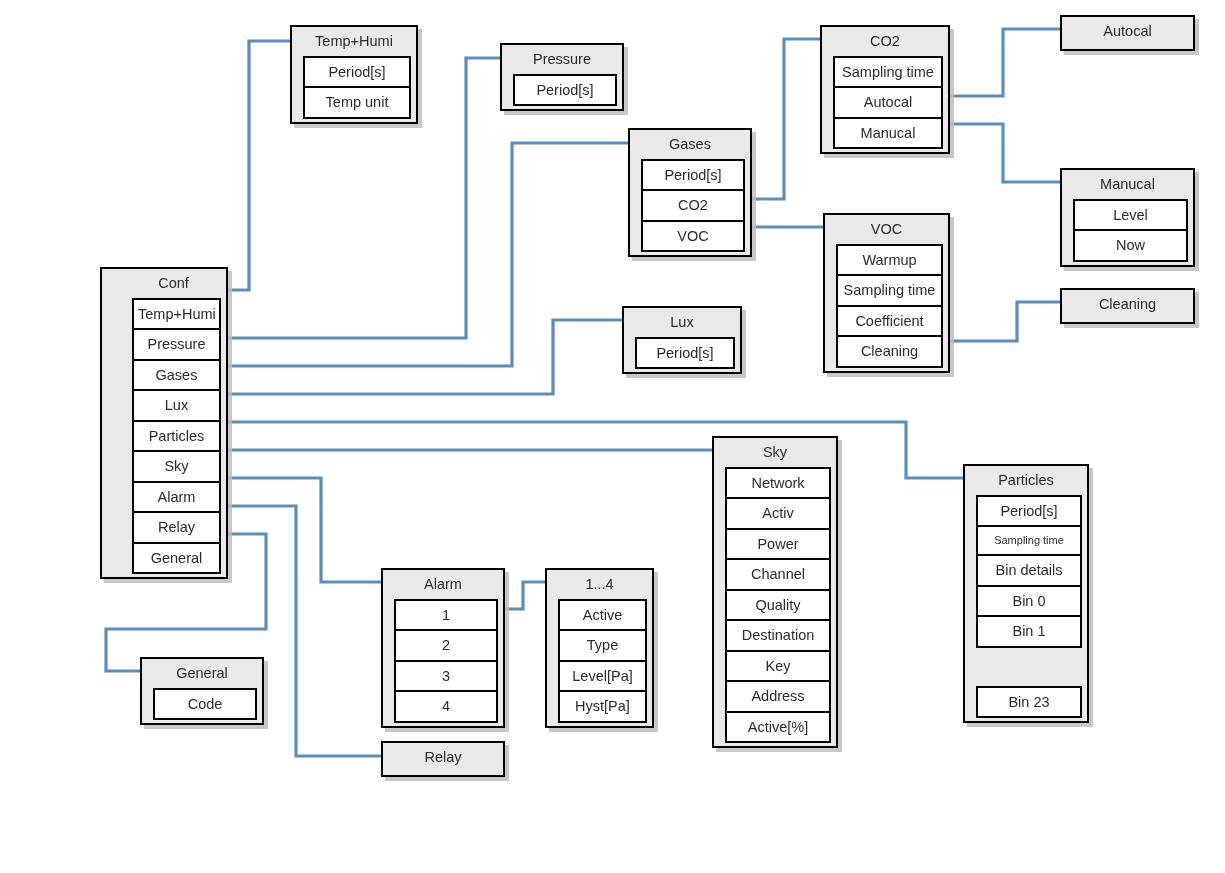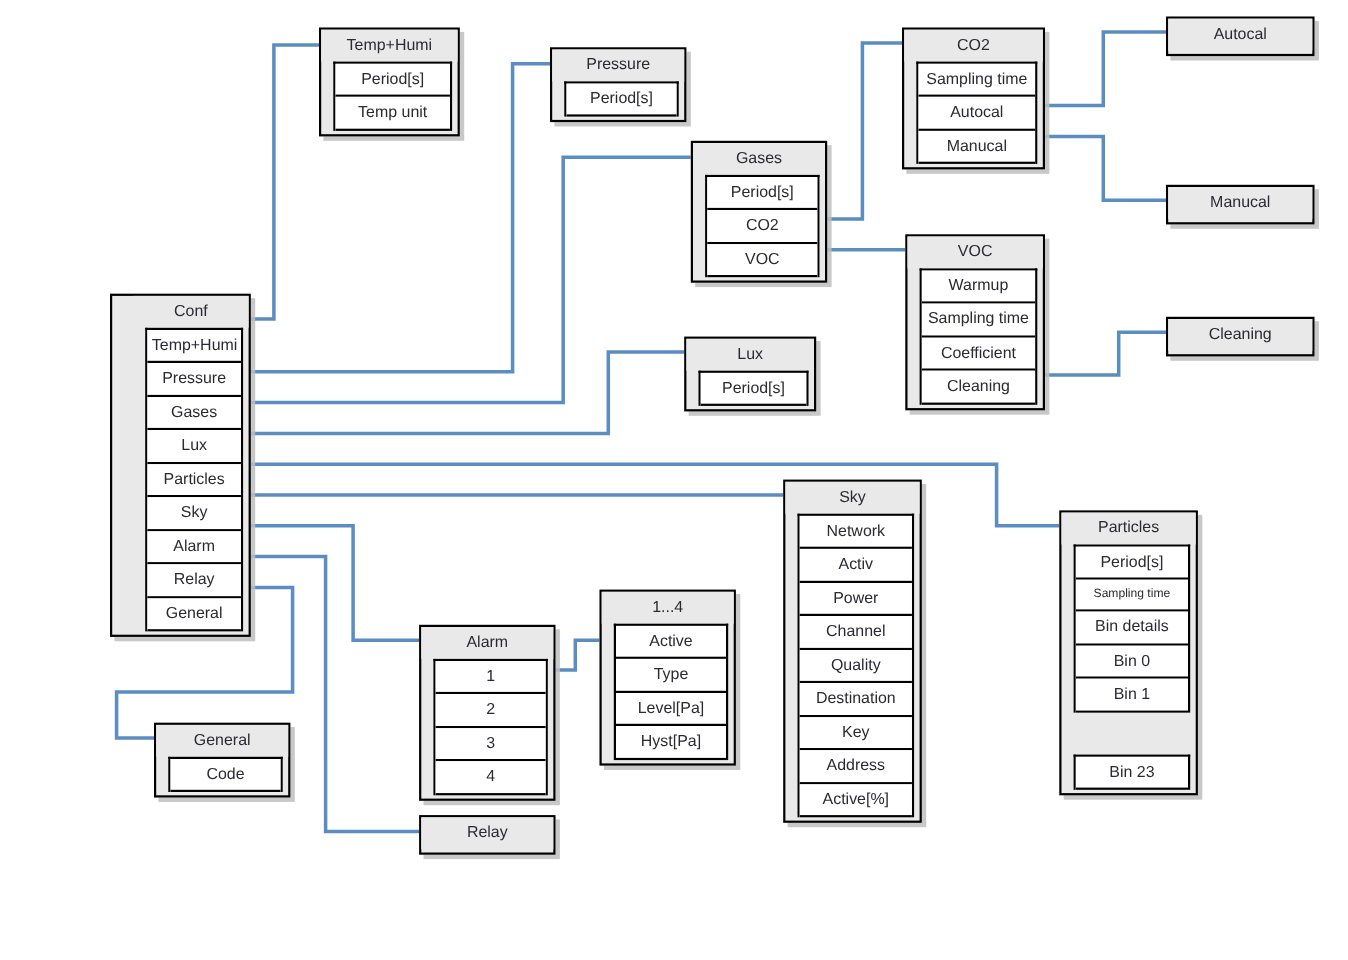--- a/index.html
+++ b/index.html
@@ -164,20 +164,24 @@
       <div class="row">Manucal</div>
     </div>
   </div>
 
   <div class="node" style="left:1060px; top:15px; width:135px;">
     <div class="node-title">Autocal</div>
   </div>
 
   <div class="node" style="left:1060px; top:168px; width:135px;">
     <div class="node-title">Manucal</div>
+    <div class="rows">
+      <div class="row">Level</div>
+      <div class="row">Now</div>
+    </div>
   </div>
 
   <div class="node" style="left:823px; top:213px; width:127px;">
     <div class="node-title">VOC</div>
     <div class="rows">
       <div class="row">Warmup</div>
       <div class="row">Sampling time</div>
       <div class="row">Coefficient</div>
       <div class="row">Cleaning</div>
     </div>
@@ -227,21 +231,21 @@
   <div class="node" style="left:381px; top:568px; width:124px;">
     <div class="node-title">Alarm</div>
     <div class="rows">
       <div class="row">1</div>
       <div class="row">2</div>
       <div class="row">3</div>
       <div class="row">4</div>
     </div>
   </div>
 
-  <div class="node" style="left:545px; top:536px; width:124px;">
+  <div class="node" style="left:545px; top:568px; width:109px;">
     <div class="node-title">1...4</div>
     <div class="rows">
       <div class="row">Active</div>
       <div class="row">Type</div>
       <div class="row">Level[Pa]</div>
       <div class="row">Hyst[Pa]</div>
     </div>
   </div>
 
   <div class="node" style="left:381px; top:741px; width:124px;">

